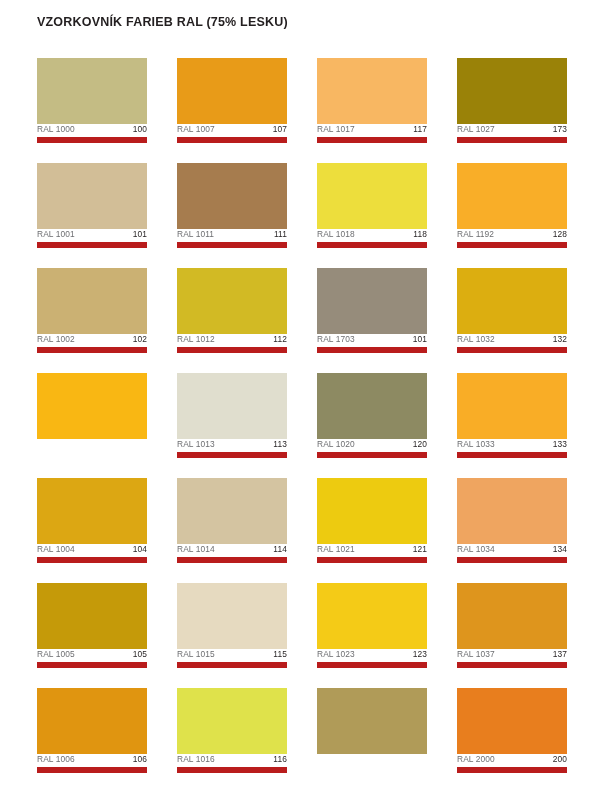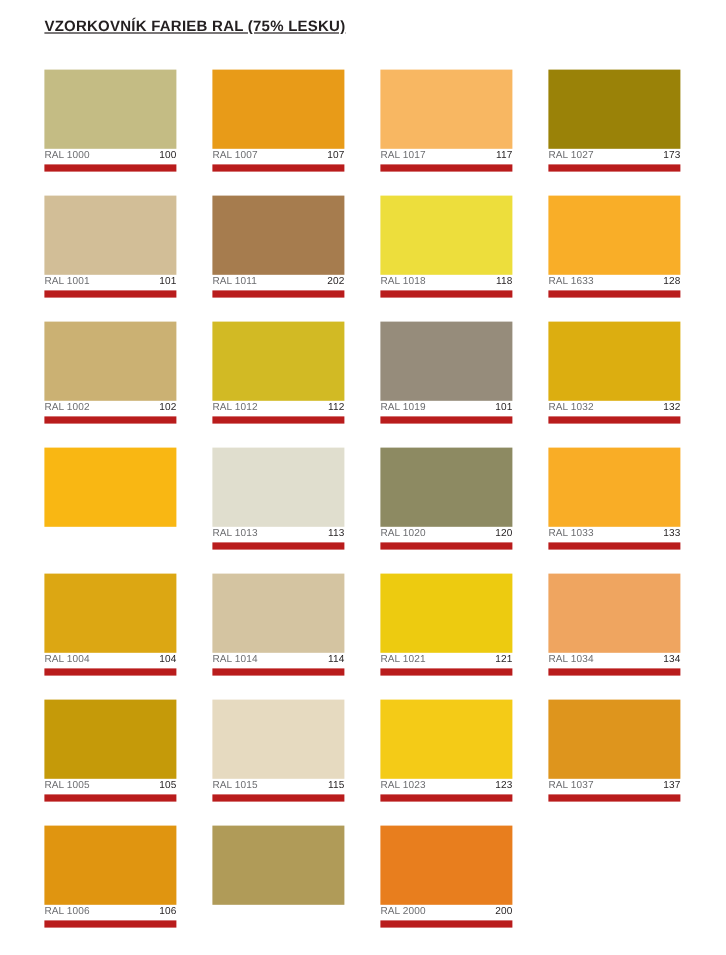--- a/index.html
+++ b/index.html
@@ -22,21 +22,20 @@
   }
   .page-title {
     position: absolute;
     left: 37px;
     top: 15px;
     font-size: 12.5px;
     font-weight: bold;
     color: #231f20;
     letter-spacing: 0.2px;
     white-space: nowrap;
-    text-decoration: underline;
   }
   .swatch-grid {
     position: absolute;
     left: 37px;
     top: 58px;
     width: 531px;
     display: grid;
     grid-template-columns: repeat(4, 110px);
     column-gap: 30px;
     row-gap: 20px;
@@ -113,55 +112,55 @@
         <div class="swatch-chip" style="background-color: rgb(210, 190, 151);"></div>
         <div class="swatch-label">
           <span class="swatch-code">RAL 1001</span>
           <span class="swatch-num">101</span>
         </div>
       </div>
       <div class="swatch-cell">
         <div class="swatch-chip" style="background-color: rgb(166, 124, 78);"></div>
         <div class="swatch-label">
           <span class="swatch-code">RAL 1011</span>
-          <span class="swatch-num">202</span>
+          <span class="swatch-num">111</span>
         </div>
       </div>
       <div class="swatch-cell">
         <div class="swatch-chip" style="background-color: rgb(237, 222, 60);"></div>
         <div class="swatch-label">
           <span class="swatch-code">RAL 1018</span>
           <span class="swatch-num">118</span>
         </div>
       </div>
       <div class="swatch-cell">
         <div class="swatch-chip" style="background-color: rgb(249, 174, 40);"></div>
         <div class="swatch-label">
-          <span class="swatch-code">RAL 1633</span>
+          <span class="swatch-code">RAL 1192</span>
           <span class="swatch-num">128</span>
         </div>
       </div>
       <div class="swatch-cell">
         <div class="swatch-chip" style="background-color: rgb(203, 177, 115);"></div>
         <div class="swatch-label">
           <span class="swatch-code">RAL 1002</span>
           <span class="swatch-num">102</span>
         </div>
       </div>
       <div class="swatch-cell">
         <div class="swatch-chip" style="background-color: rgb(210, 186, 36);"></div>
         <div class="swatch-label">
           <span class="swatch-code">RAL 1012</span>
           <span class="swatch-num">112</span>
         </div>
       </div>
       <div class="swatch-cell">
         <div class="swatch-chip" style="background-color: rgb(150, 140, 123);"></div>
         <div class="swatch-label">
-          <span class="swatch-code">RAL 1019</span>
+          <span class="swatch-code">RAL 1703</span>
           <span class="swatch-num">101</span>
         </div>
       </div>
       <div class="swatch-cell">
         <div class="swatch-chip" style="background-color: rgb(220, 174, 16);"></div>
         <div class="swatch-label">
           <span class="swatch-code">RAL 1032</span>
           <span class="swatch-num">132</span>
         </div>
       </div>
@@ -246,20 +245,27 @@
         </div>
       </div>
       <div class="swatch-cell">
         <div class="swatch-chip" style="background-color: rgb(224, 149, 16);"></div>
         <div class="swatch-label">
           <span class="swatch-code">RAL 1006</span>
           <span class="swatch-num">106</span>
         </div>
       </div>
       <div class="swatch-cell">
+        <div class="swatch-chip" style="background-color: rgb(223, 226, 75);"></div>
+        <div class="swatch-label">
+          <span class="swatch-code">RAL 1016</span>
+          <span class="swatch-num">116</span>
+        </div>
+      </div>
+      <div class="swatch-cell">
         <div class="swatch-chip" style="background-color: rgb(176, 155, 88);"></div>
       </div>
       <div class="swatch-cell">
         <div class="swatch-chip" style="background-color: rgb(232, 126, 30);"></div>
         <div class="swatch-label">
           <span class="swatch-code">RAL 2000</span>
           <span class="swatch-num">200</span>
         </div>
       </div>
     </div>

